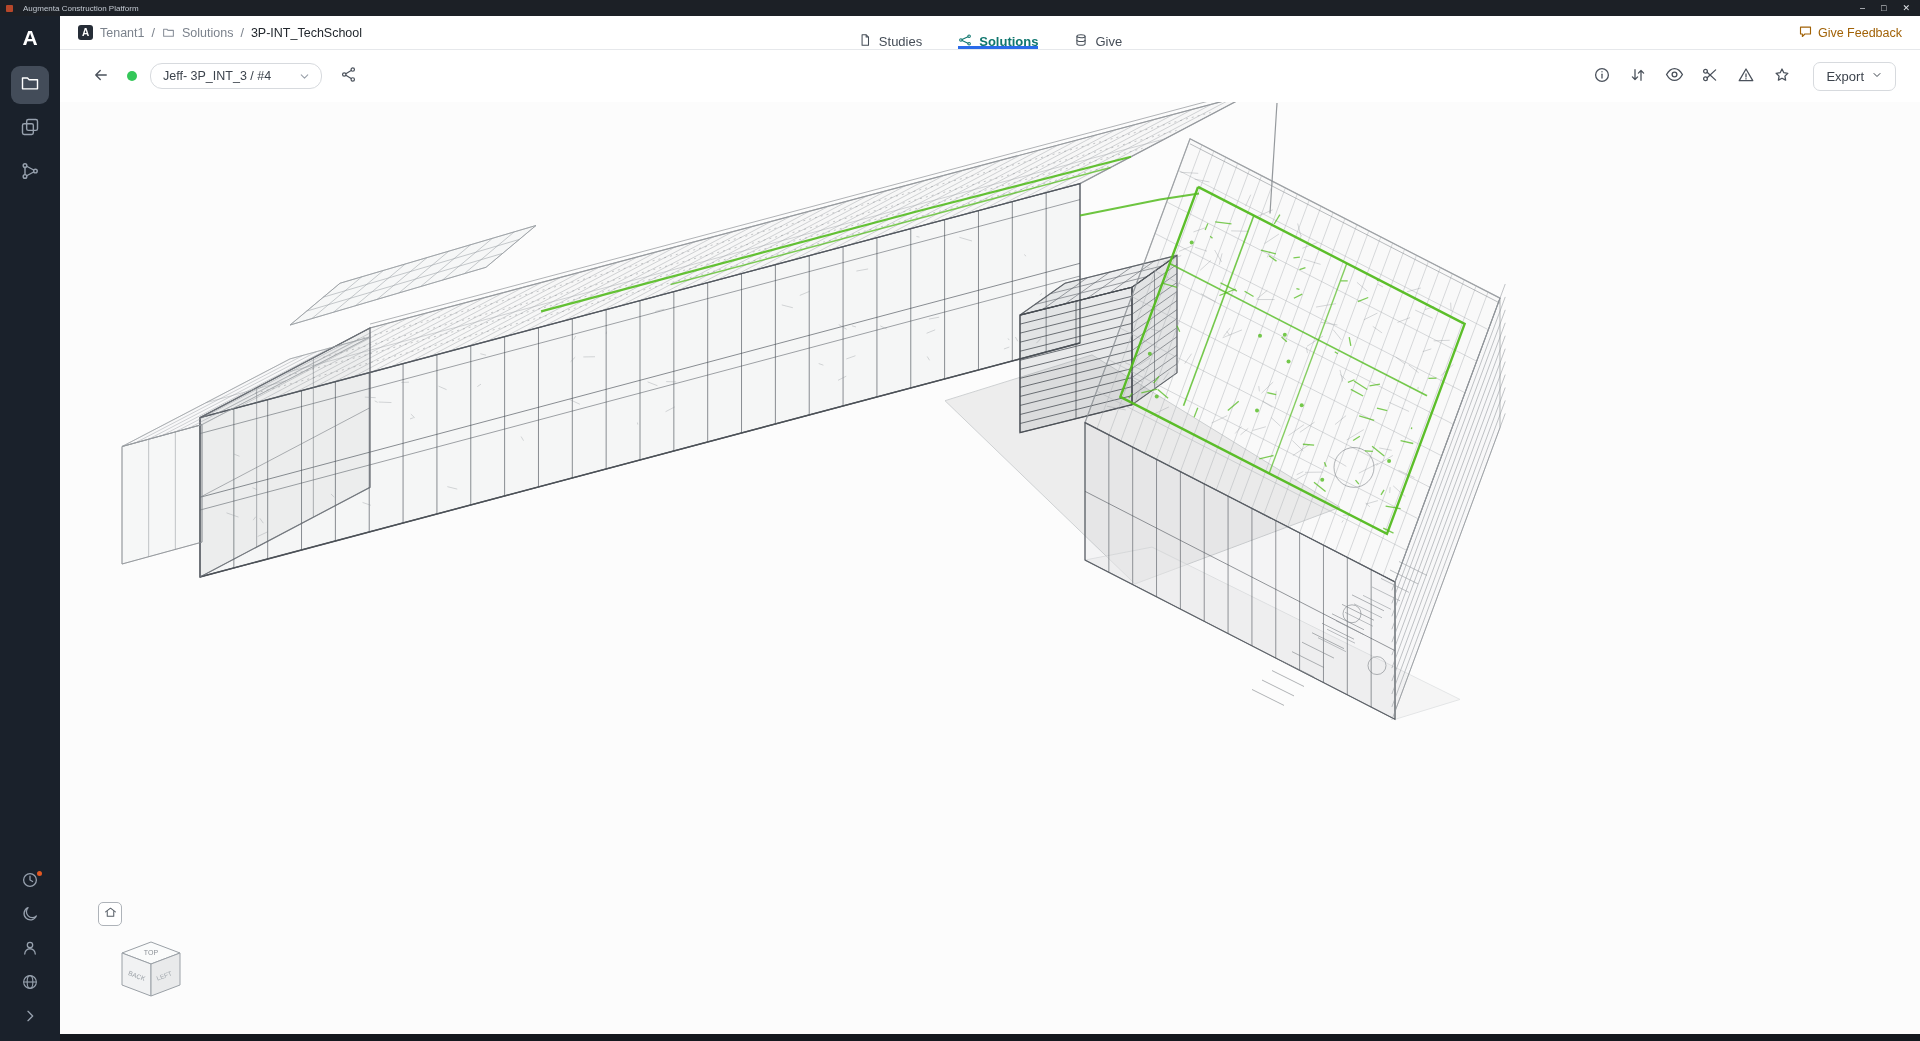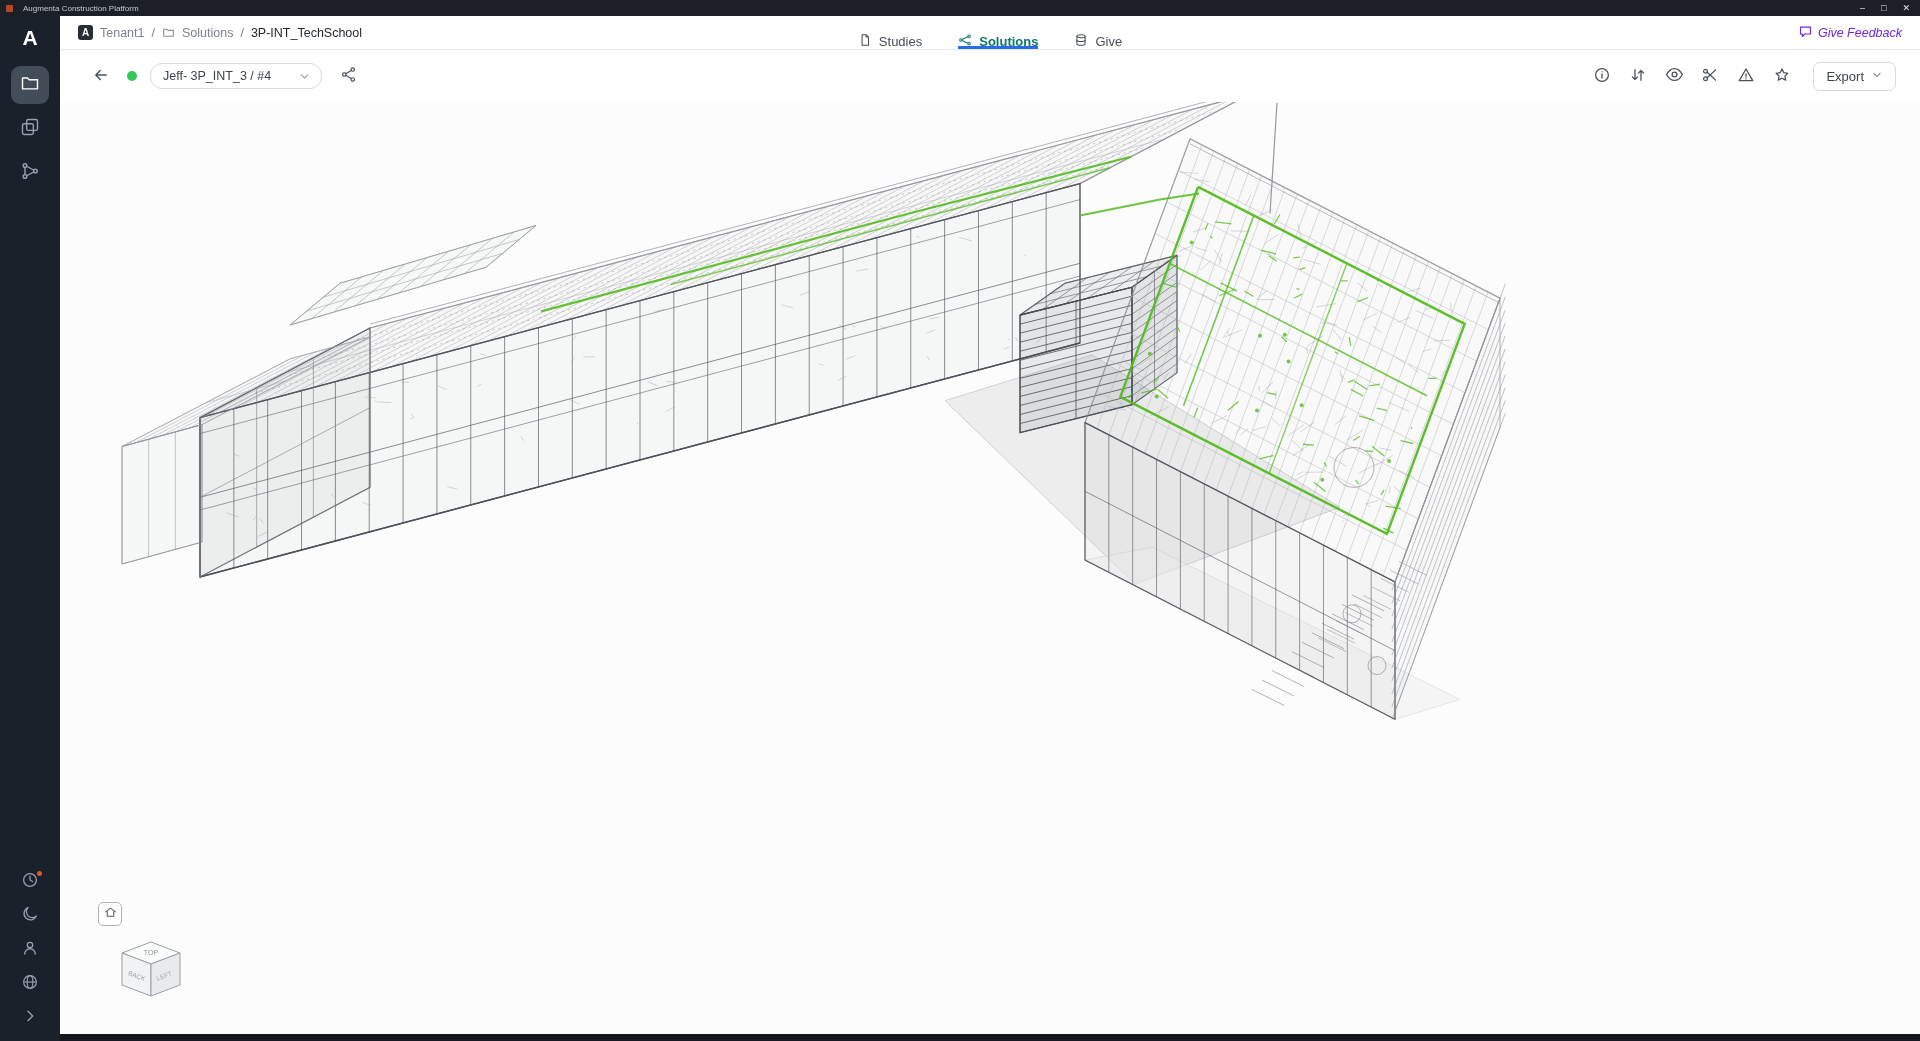--- a/index.html
+++ b/index.html
@@ -26,21 +26,21 @@
   
   .topnav{height:34px;background:#fff;border-bottom:1px solid #e6e8eb;display:flex;align-items:center;padding:0 18px;box-sizing:border-box;flex:0 0 auto;}
   .crumbs{flex:1;display:flex;align-items:center;gap:7px;font-size:12.5px;color:#7b828c;white-space:nowrap;}
   .crumb-logo{width:15px;height:15px;background:#262d37;color:#fff;border-radius:3px;font-size:10px;font-weight:bold;display:flex;align-items:center;justify-content:center;}
   .crumb-folder{color:#8a919b;display:flex;}
   .crumb-project{color:#23282e;font-weight:400;}
   .tabs{display:flex;gap:36px;height:100%;}
   .tab{display:flex;align-items:center;gap:7px;font-size:13px;color:#454d57;height:100%;box-sizing:border-box;border-bottom:3px solid transparent;padding-top:20px;cursor:pointer;}
   .tab.active{color:#0f766e;border-bottom-color:#2a6bea;font-weight:600;}
   .nav-right{flex:1;display:flex;justify-content:flex-end;}
-  .feedback{display:flex;align-items:center;gap:5px;font-size:12.5px;color:#6d28d9;cursor:pointer;font-style:italic;}
+  .feedback{display:flex;align-items:center;gap:5px;font-size:12.5px;color:#a16207;cursor:pointer;}
 
   
   .toolbar{height:52px;background:#fff;display:flex;align-items:center;gap:13px;padding:0 24px 0 28px;box-sizing:border-box;flex:0 0 auto;}
   .icon-btn{width:26px;height:26px;display:flex;align-items:center;justify-content:center;color:#4a515b;cursor:pointer;background:none;border:none;padding:0;}
   .status-dot{width:10px;height:10px;border-radius:50%;background:#34c759;flex:0 0 auto;}
   .selector{display:flex;align-items:center;gap:12px;border:1px solid #d7dade;border-radius:12px;padding:5px 10px 5px 12px;font-size:12.5px;color:#3c434c;min-width:148px;justify-content:space-between;cursor:pointer;background:#fff;}
   .selector .chev{color:#9aa1aa;display:flex;}
   .toolbar-right{margin-left:auto;display:flex;align-items:center;gap:10px;}
   .export-btn{display:flex;align-items:center;gap:7px;border:1px solid #d7dade;border-radius:7px;padding:6px 12px;font-size:13px;color:#3c434c;background:#fff;cursor:pointer;margin-left:8px;}
 

